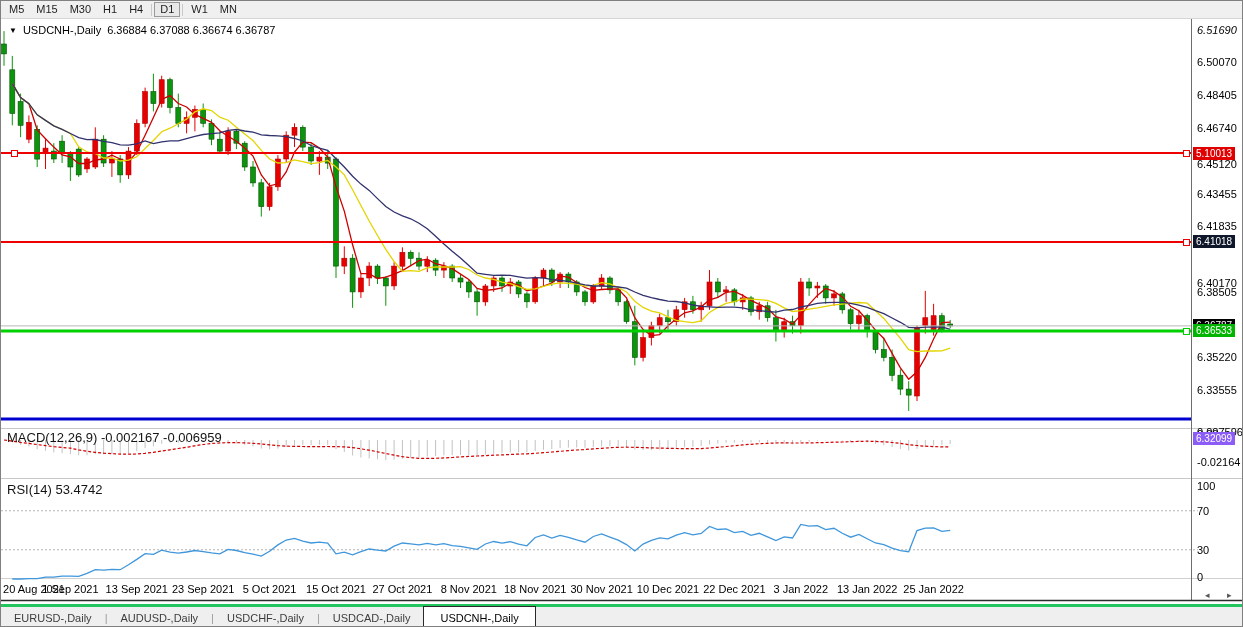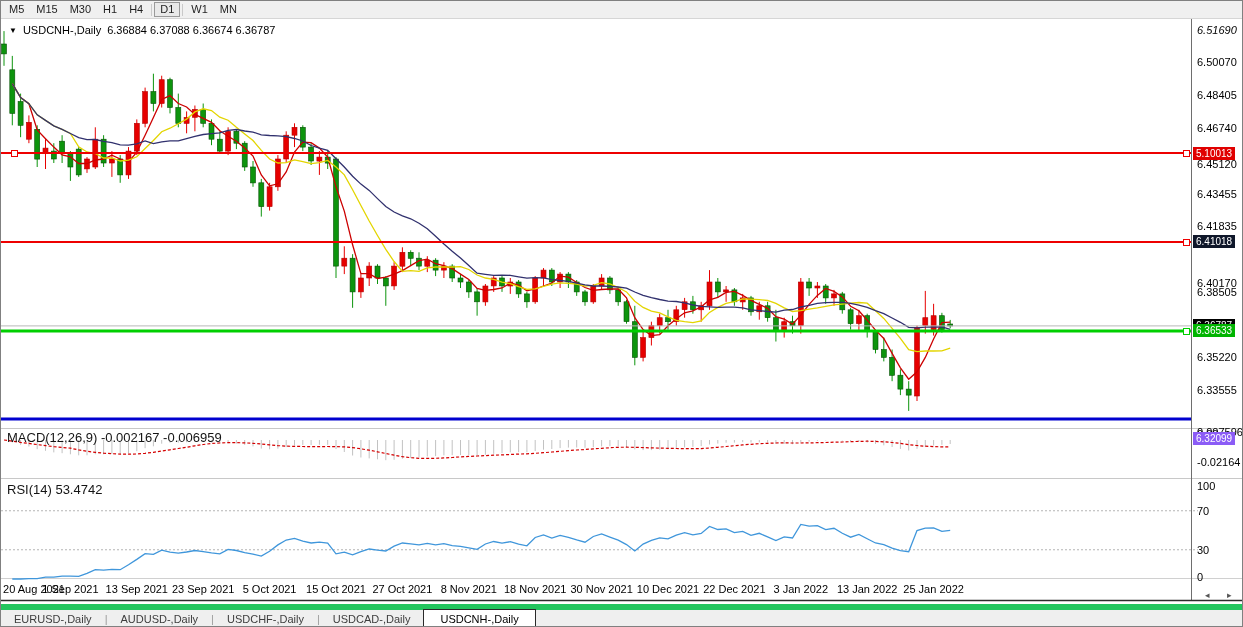--- a/index.html
+++ b/index.html
@@ -22,21 +22,21 @@
   .subaxis{position:absolute;left:1196px;font-size:11px;color:#000;z-index:3;}
   .badge{position:absolute;left:1192px;height:13px;font-size:10px;color:#fff;
          padding:0 3px;line-height:13px;z-index:6;white-space:nowrap;}
   .handle{position:absolute;width:5px;height:5px;background:#fff;z-index:7;}
   .datelabel{position:absolute;top:582px;font-size:11px;color:#000;z-index:3;
              width:64px;text-align:center;white-space:nowrap;}
   .panelabel{position:absolute;font-size:13px;color:#141414;z-index:5;white-space:pre;}
   .scrollarrow{position:absolute;top:589px;font-size:9px;color:#555;z-index:5;cursor:default;}
   
   .tabs{position:absolute;left:0;top:603px;width:100%;height:24px;background:#efefef;
-        border-top:6px solid #22c55e;display:flex;align-items:stretch;z-index:9;
+        border-top:3px solid #22c55e;display:flex;align-items:stretch;z-index:9;
         box-sizing:border-box;}
   .tab{font-size:11px;color:#3d3d3d;padding:0 13px;display:flex;align-items:center;cursor:default;}
   .tab.active{background:#ffffff;border:1px solid #2a2a2a;border-bottom:none;color:#000;
               margin-top:-1px;padding:0 16px;}
   .tabsep{color:#9b9b9b;font-size:11px;display:flex;align-items:center;}
 </style>
 </head>
 <body>
 
 <div id="root">

